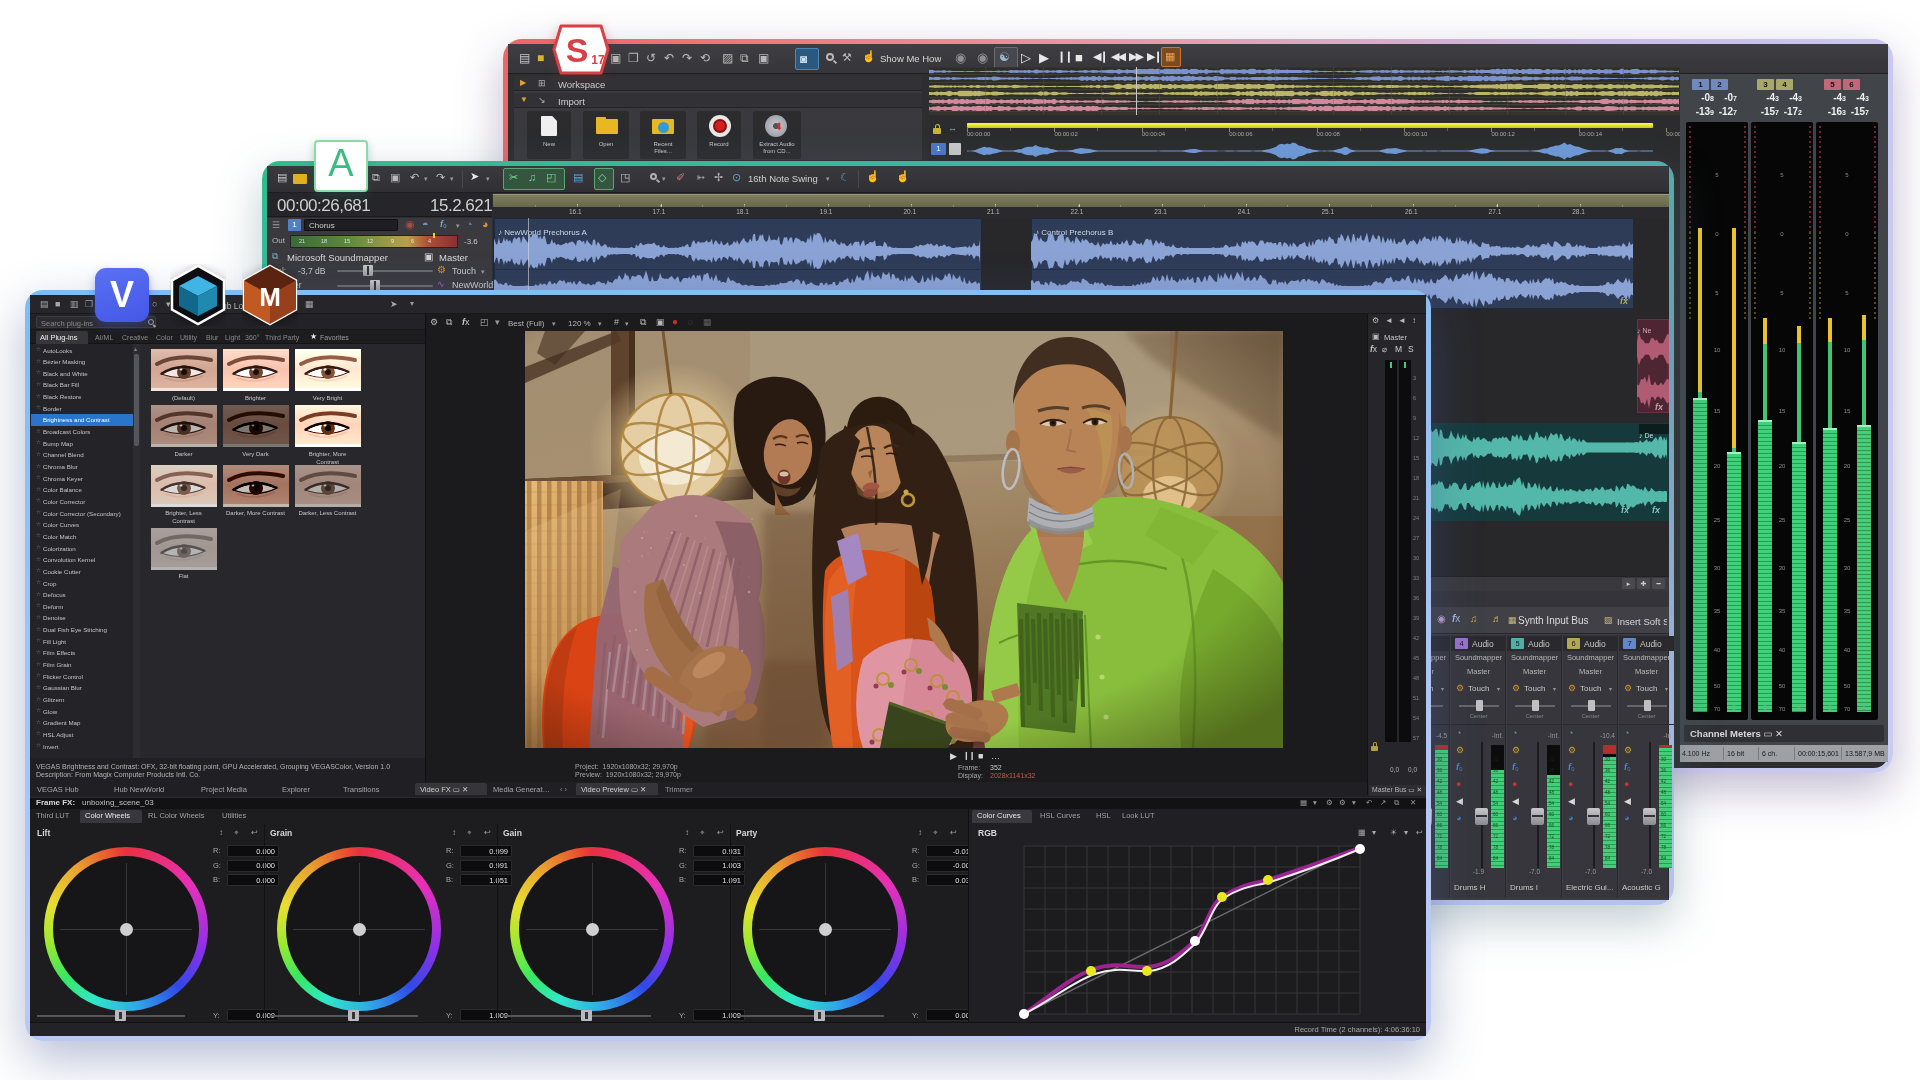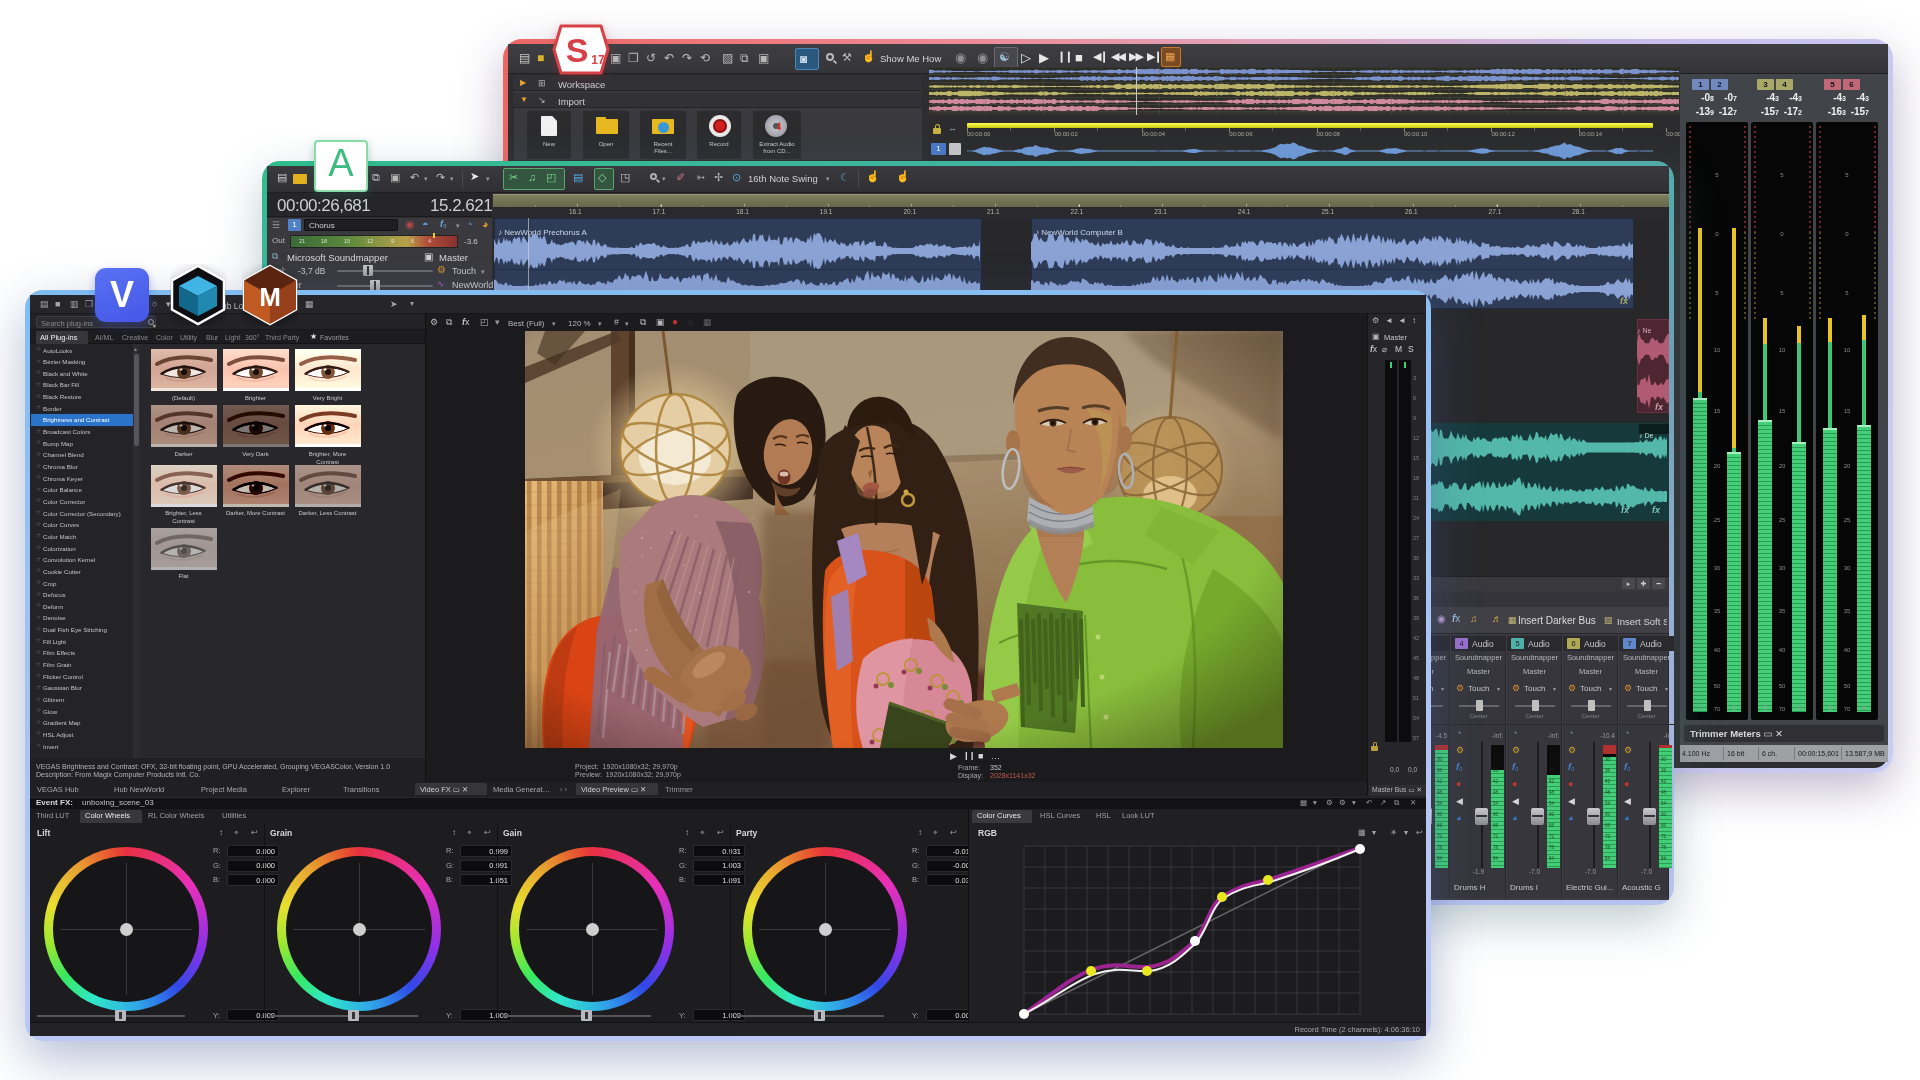--- a/index.html
+++ b/index.html
@@ -251,21 +251,21 @@
 <div style="left:1828px;top:342px;width:4px;height:86px;background:#3fc573;"></div>
 <div style="left:1823px;top:428px;width:14px;height:2px;background:#a8eec0;"></div>
 <div style="left:1823px;top:430px;width:14px;height:282px;background:repeating-linear-gradient(#42cf78 0 3px,#2a9a55 3px 4px);"></div>
 <div style="left:1862px;top:315px;width:4px;height:25px;background:#e8c428;"></div>
 <div style="left:1862px;top:340px;width:4px;height:85px;background:#3fc573;"></div>
 <div style="left:1857px;top:425px;width:14px;height:2px;background:#a8eec0;"></div>
 <div style="left:1857px;top:427px;width:14px;height:285px;background:repeating-linear-gradient(#42cf78 0 3px,#2a9a55 3px 4px);"></div>
 <div style="left:1820px;top:704px;width:20px;text-align:center;font-size:6.5px;color:#999;">5</div>
 <div style="left:1854px;top:704px;width:20px;text-align:center;font-size:6.5px;color:#999;">6</div>
 <div style="left:1684px;top:725px;width:200px;height:17px;background:#303034;border-radius:2px;"></div>
-<div style="left:1690px;top:729px;font-size:9.5px;color:#d8d8d8;white-space:nowrap;line-height:1;"><b>Trimmer Meters</b> ▭ ✕</div>
+<div style="left:1690px;top:729px;font-size:9.5px;color:#d8d8d8;white-space:nowrap;line-height:1;"><b>Channel Meters</b> ▭ ✕</div>
 <div style="left:1680px;top:745px;width:208px;height:17px;background:#9ea0a4;"></div>
 <div style="left:1682px;top:750px;font-size:7px;color:#1a1a1a;white-space:nowrap;line-height:1;">4.100 Hz</div>
 <div style="left:1727px;top:750px;font-size:7px;color:#1a1a1a;white-space:nowrap;line-height:1;">16 bit</div>
 <div style="left:1762px;top:750px;font-size:7px;color:#1a1a1a;white-space:nowrap;line-height:1;">6 ch.</div>
 <div style="left:1798px;top:750px;font-size:7px;color:#1a1a1a;white-space:nowrap;line-height:1;">00:00:15,601</div>
 <div style="left:1845px;top:750px;font-size:7px;color:#1a1a1a;white-space:nowrap;line-height:1;">13.587,9 MB</div>
 <div style="left:1723px;top:747px;width:1px;height:13px;background:#7a7c80;"></div>
 <div style="left:1758px;top:747px;width:1px;height:13px;background:#7a7c80;"></div>
 <div style="left:1794px;top:747px;width:1px;height:13px;background:#7a7c80;"></div>
 <div style="left:1841px;top:747px;width:1px;height:13px;background:#7a7c80;"></div>
@@ -410,21 +410,21 @@
         <path d="M0,19.0 L0,6.2 L2,12.0 L3,12.7 L5,5.5 L6,10.9 L8,11.3 L10,4.9 L11,9.5 L13,6.4 L14,9.4 L16,7.9 L18,11.9 L19,7.4 L21,5.0 L22,7.8 L24,5.3 L26,5.6 L27,11.4 L29,3.9 L30,5.3 L32,8.2 L34,11.1 L35,1.5 L37,6.0 L38,3.2 L40,1.4 L42,3.3 L43,1.3 L45,7.4 L46,3.4 L48,7.6 L50,3.2 L51,4.5 L53,12.2 L54,12.2 L56,11.9 L58,6.7 L59,11.2 L61,10.3 L62,12.9 L64,11.9 L66,12.9 L67,13.3 L69,12.2 L70,12.3 L72,10.6 L74,11.7 L75,10.2 L77,10.3 L78,9.2 L80,10.8 L82,13.7 L83,8.9 L85,7.9 L86,7.9 L88,10.0 L90,8.8 L91,12.4 L93,7.6 L94,9.6 L96,11.8 L98,13.6 L99,8.0 L101,7.4 L102,13.9 L104,9.6 L106,12.5 L107,14.4 L109,14.0 L110,12.2 L112,12.4 L114,16.1 L115,14.6 L117,16.1 L118,15.3 L120,16.1 L122,15.6 L123,15.6 L125,16.1 L126,15.8 L128,16.1 L130,16.1 L131,16.1 L133,16.1 L134,16.1 L136,15.7 L138,14.7 L139,15.9 L141,16.1 L142,12.2 L144,14.4 L146,10.9 L147,10.8 L149,13.3 L150,12.7 L152,12.2 L154,11.5 L155,11.8 L157,12.1 L158,11.9 L160,10.5 L162,13.0 L163,13.7 L165,12.7 L166,15.2 L168,15.2 L170,13.1 L171,15.0 L173,15.3 L174,16.1 L176,16.1 L178,15.7 L179,16.1 L181,15.7 L182,15.5 L184,16.1 L186,15.0 L187,15.2 L189,14.1 L190,14.9 L192,12.8 L194,12.1 L195,15.3 L197,14.7 L198,10.5 L200,7.9 L202,12.4 L203,10.5 L205,9.0 L206,10.9 L208,10.3 L210,10.6 L211,10.0 L213,8.0 L214,10.6 L216,10.0 L218,6.8 L219,13.2 L221,9.0 L222,8.0 L224,11.6 L226,12.4 L227,8.5 L229,12.7 L230,13.2 L232,11.7 L234,10.1 L235,14.0 L237,12.6 L238,12.4 L240,8.9 L242,11.3 L243,8.0 L245,12.7 L246,11.1 L248,8.1 L250,5.4 L251,8.7 L253,10.4 L254,11.1 L256,6.4 L258,9.7 L259,2.4 L261,1.8 L262,9.3 L264,8.2 L266,2.2 L267,4.1 L269,2.2 L270,7.5 L272,9.9 L274,8.1 L275,2.3 L277,8.5 L278,7.9 L280,7.5 L282,7.9 L283,8.4 L285,3.8 L286,11.4 L288,13.0 L290,4.9 L291,5.7 L293,5.0 L294,9.8 L296,5.4 L298,5.5 L299,11.4 L301,6.7 L302,5.5 L304,6.8 L306,7.8 L307,9.6 L309,8.8 L310,9.7 L312,11.1 L314,5.2 L315,8.3 L317,2.2 L318,10.9 L320,1.1 L322,3.5 L323,0.9 L325,1.2 L326,1.4 L328,5.4 L330,11.8 L331,4.5 L333,10.7 L334,9.9 L336,7.0 L338,8.8 L339,10.3 L341,6.8 L342,9.8 L344,12.2 L346,13.1 L347,9.7 L349,12.3 L350,10.8 L352,13.4 L354,14.3 L355,12.4 L357,10.8 L358,14.3 L360,10.6 L362,9.5 L363,9.9 L365,9.4 L366,14.5 L368,10.0 L370,8.1 L371,13.7 L373,12.0 L374,11.9 L376,9.8 L378,10.6 L379,10.3 L381,8.2 L382,14.1 L384,13.9 L386,13.6 L387,13.9 L389,14.6 L390,9.8 L392,11.1 L394,15.4 L395,14.0 L397,15.2 L398,15.6 L400,15.9 L402,15.4 L403,15.9 L405,16.1 L406,16.1 L408,16.1 L410,16.1 L411,16.1 L413,16.1 L414,16.1 L416,16.1 L418,16.1 L419,15.8 L421,14.7 L422,13.6 L424,14.7 L426,12.5 L427,12.9 L429,13.5 L430,13.5 L432,12.6 L434,11.3 L435,12.8 L437,11.2 L438,12.6 L440,13.9 L442,12.4 L443,11.8 L445,15.3 L446,13.8 L448,14.1 L450,12.6 L451,12.8 L453,15.3 L454,13.9 L456,14.6 L458,16.1 L459,16.0 L461,16.1 L462,15.3 L464,15.6 L466,14.9 L467,14.9 L469,15.0 L470,14.4 L472,14.5 L474,15.9 L475,13.4 L477,15.7 L478,14.7 L480,10.6 L482,14.5 L483,13.9 L485,13.5 L486,7.3 L486,30.7 L485,24.5 L483,24.1 L482,23.5 L480,27.4 L478,23.3 L477,22.3 L475,24.6 L474,22.1 L472,23.5 L470,23.6 L469,23.0 L467,23.1 L466,23.1 L464,22.4 L462,22.7 L461,21.9 L459,22.0 L458,21.9 L456,23.4 L454,24.1 L453,22.7 L451,25.2 L450,25.4 L448,23.9 L446,24.2 L445,22.7 L443,26.2 L442,25.6 L440,24.1 L438,25.4 L437,26.8 L435,25.2 L434,26.7 L432,25.4 L430,24.5 L429,24.5 L427,25.1 L426,25.5 L424,23.3 L422,24.4 L421,23.3 L419,22.2 L418,21.9 L416,21.9 L414,21.9 L413,21.9 L411,21.9 L410,21.9 L408,21.9 L406,21.9 L405,21.9 L403,22.1 L402,22.6 L400,22.1 L398,22.4 L397,22.8 L395,24.0 L394,22.6 L392,26.9 L390,28.2 L389,23.4 L387,24.1 L386,24.4 L384,24.1 L382,23.9 L381,29.8 L379,27.7 L378,27.4 L376,28.2 L374,26.1 L373,26.0 L371,24.3 L370,29.9 L368,28.0 L366,23.5 L365,28.6 L363,28.1 L362,28.5 L360,27.4 L358,23.7 L357,27.2 L355,25.6 L354,23.7 L352,24.6 L350,27.2 L349,25.7 L347,28.3 L346,24.9 L344,25.8 L342,28.2 L341,31.2 L339,27.7 L338,29.2 L336,31.0 L334,28.1 L333,27.3 L331,33.5 L330,26.2 L328,32.6 L326,36.6 L325,36.8 L323,37.1 L322,34.5 L320,36.9 L318,27.1 L317,35.8 L315,29.7 L314,32.8 L312,26.9 L310,28.3 L309,29.2 L307,28.4 L306,30.2 L304,31.2 L302,32.5 L301,31.3 L299,26.6 L298,32.5 L296,32.6 L294,28.2 L293,33.0 L291,32.3 L290,33.1 L288,25.0 L286,26.6 L285,34.2 L283,29.6 L282,30.1 L280,30.5 L278,30.1 L277,29.5 L275,35.7 L274,29.9 L272,28.1 L270,30.5 L269,35.8 L267,33.9 L266,35.8 L264,29.8 L262,28.7 L261,36.2 L259,35.6 L258,28.3 L256,31.6 L254,26.9 L253,27.6 L251,29.3 L250,32.6 L248,29.9 L246,26.9 L245,25.3 L243,30.0 L242,26.7 L240,29.1 L238,25.6 L237,25.4 L235,24.0 L234,27.9 L232,26.3 L230,24.8 L229,25.3 L227,29.5 L226,25.6 L224,26.4 L222,30.0 L221,29.0 L219,24.8 L218,31.2 L216,28.0 L214,27.4 L213,30.0 L211,28.0 L210,27.4 L208,27.7 L206,27.1 L205,29.0 L203,27.5 L202,25.6 L200,30.1 L198,27.5 L197,23.3 L195,22.7 L194,25.9 L192,25.2 L190,23.1 L189,23.9 L187,22.8 L186,23.0 L184,21.9 L182,22.5 L181,22.3 L179,21.9 L178,22.3 L176,21.9 L174,21.9 L173,22.7 L171,23.0 L170,24.9 L168,22.8 L166,22.8 L165,25.3 L163,24.3 L162,25.0 L160,27.5 L158,26.1 L157,25.9 L155,26.2 L154,26.5 L152,25.8 L150,25.3 L149,24.7 L147,27.2 L146,27.1 L144,23.6 L142,25.8 L141,21.9 L139,22.1 L138,23.3 L136,22.3 L134,21.9 L133,21.9 L131,21.9 L130,21.9 L128,21.9 L126,22.2 L125,21.9 L123,22.4 L122,22.4 L120,21.9 L118,22.7 L117,21.9 L115,23.4 L114,21.9 L112,25.6 L110,25.8 L109,24.0 L107,23.6 L106,25.5 L104,28.4 L102,24.1 L101,30.6 L99,30.0 L98,24.4 L96,26.2 L94,28.4 L93,30.4 L91,25.6 L90,29.2 L88,28.0 L86,30.1 L85,30.1 L83,29.1 L82,24.3 L80,27.2 L78,28.8 L77,27.7 L75,27.8 L74,26.3 L72,27.4 L70,25.7 L69,25.8 L67,24.7 L66,25.1 L64,26.1 L62,25.1 L61,27.7 L59,26.8 L58,31.3 L56,26.1 L54,25.8 L53,25.8 L51,33.5 L50,34.8 L48,30.4 L46,34.6 L45,30.6 L43,36.7 L42,34.7 L40,36.6 L38,34.8 L37,32.0 L35,36.5 L34,26.9 L32,29.8 L30,32.7 L29,34.1 L27,26.6 L26,32.4 L24,32.7 L22,30.2 L21,33.0 L19,30.6 L18,26.1 L16,30.1 L14,28.6 L13,31.6 L11,28.5 L10,33.1 L8,26.7 L6,27.1 L5,32.5 L3,25.3 L2,26.0 L0,31.8 Z" fill="#8aa2d4" fill-opacity="1.0"></path>
       </svg>
     </div>
 <div style="left:494px;top:270px;width:488px;height:38px;overflow:hidden;">
       <svg width="488" height="38" viewBox="0 0 488 38" style="position:absolute;left:0;top:0;display:block">
         <path d="M0,19.0 L0,9.4 L2,9.9 L3,11.4 L5,14.6 L6,13.1 L8,14.4 L10,15.1 L11,12.7 L13,13.1 L14,16.1 L16,14.5 L18,15.6 L19,16.1 L21,16.1 L22,16.1 L24,16.1 L26,16.1 L27,16.1 L29,16.1 L30,16.1 L32,15.6 L34,15.5 L35,16.0 L37,16.1 L38,16.1 L40,16.1 L42,13.9 L43,15.7 L45,15.2 L46,12.8 L48,14.9 L50,13.6 L51,13.8 L53,15.4 L54,12.5 L56,10.8 L58,14.4 L59,13.8 L61,12.6 L62,14.7 L64,11.8 L66,9.7 L67,10.7 L69,11.5 L70,9.5 L72,13.9 L74,11.4 L75,12.7 L77,11.5 L78,14.5 L80,10.8 L82,14.8 L83,14.5 L85,11.2 L86,10.7 L88,13.5 L90,13.7 L91,14.6 L93,14.6 L94,13.0 L96,15.1 L98,15.3 L99,13.7 L101,15.0 L102,12.6 L104,11.6 L106,11.5 L107,12.8 L109,13.3 L110,12.5 L112,14.9 L114,10.1 L115,12.2 L117,11.9 L118,13.4 L120,10.2 L122,8.6 L123,9.8 L125,5.0 L126,6.3 L128,10.1 L130,6.9 L131,2.4 L133,6.2 L134,4.9 L136,10.7 L138,5.8 L139,6.1 L141,6.8 L142,6.6 L144,4.7 L146,5.3 L147,5.8 L149,9.5 L150,6.4 L152,0.6 L154,6.7 L155,11.0 L157,11.5 L158,5.7 L160,11.2 L162,11.0 L163,11.0 L165,7.7 L166,2.7 L168,8.0 L170,8.5 L171,9.0 L173,8.6 L174,9.3 L176,7.1 L178,5.9 L179,7.7 L181,10.1 L182,8.3 L184,6.3 L186,12.4 L187,11.7 L189,8.5 L190,7.9 L192,8.1 L194,8.5 L195,6.2 L197,9.1 L198,6.0 L200,4.4 L202,9.0 L203,4.9 L205,6.0 L206,4.2 L208,12.1 L210,3.6 L211,5.0 L213,3.0 L214,2.8 L216,9.7 L218,6.0 L219,11.2 L221,6.9 L222,4.1 L224,11.1 L226,9.9 L227,12.5 L229,11.7 L230,11.9 L232,13.1 L234,6.6 L235,8.0 L237,11.4 L238,10.1 L240,11.0 L242,12.4 L243,13.4 L245,12.7 L246,13.6 L248,15.2 L250,15.2 L251,14.6 L253,14.9 L254,16.1 L256,15.5 L258,15.1 L259,15.3 L261,15.9 L262,16.1 L264,16.1 L266,16.1 L267,16.1 L269,16.1 L270,16.1 L272,15.1 L274,15.3 L275,16.1 L277,14.5 L278,14.9 L280,14.6 L282,15.3 L283,14.3 L285,14.5 L286,12.4 L288,13.3 L290,13.3 L291,12.9 L293,12.7 L294,11.4 L296,11.0 L298,10.5 L299,12.7 L301,10.4 L302,9.3 L304,9.2 L306,10.9 L307,14.8 L309,10.4 L310,10.6 L312,15.3 L314,13.8 L315,13.9 L317,12.0 L318,12.9 L320,14.6 L322,15.2 L323,15.4 L325,15.8 L326,13.0 L328,12.5 L330,15.5 L331,13.4 L333,12.6 L334,15.6 L336,14.0 L338,14.4 L339,11.9 L341,12.1 L342,15.8 L344,14.7 L346,11.1 L347,12.2 L349,12.1 L350,9.9 L352,9.6 L354,7.7 L355,11.7 L357,13.5 L358,8.0 L360,12.9 L362,8.0 L363,4.8 L365,8.7 L366,6.3 L368,10.4 L370,10.3 L371,5.2 L373,2.0 L374,0.6 L376,11.0 L378,0.9 L379,5.6 L381,7.4 L382,6.9 L384,4.8 L386,7.4 L387,9.7 L389,1.6 L390,3.6 L392,5.0 L394,4.0 L395,1.5 L397,10.3 L398,3.9 L400,4.2 L402,9.2 L403,7.4 L405,8.6 L406,11.2 L408,9.2 L410,11.8 L411,5.2 L413,11.7 L414,8.0 L416,8.7 L418,5.3 L419,6.8 L421,10.4 L422,10.2 L424,12.9 L426,12.8 L427,10.5 L429,4.7 L430,12.5 L432,11.3 L434,6.8 L435,9.2 L437,10.7 L438,3.1 L440,11.9 L442,6.2 L443,7.8 L445,8.5 L446,10.0 L448,10.3 L450,7.7 L451,4.1 L453,7.2 L454,4.1 L456,3.2 L458,10.5 L459,3.7 L461,7.0 L462,8.8 L464,8.3 L466,5.3 L467,10.1 L469,12.8 L470,6.5 L472,13.3 L474,13.7 L475,10.0 L477,13.0 L478,13.5 L480,12.0 L482,11.3 L483,14.3 L485,12.3 L486,13.9 L486,24.1 L485,25.7 L483,23.7 L482,26.7 L480,26.0 L478,24.5 L477,25.0 L475,28.0 L474,24.3 L472,24.7 L470,31.5 L469,25.2 L467,27.9 L466,32.7 L464,29.7 L462,29.2 L461,31.0 L459,34.3 L458,27.5 L456,34.8 L454,33.9 L453,30.8 L451,33.9 L450,30.3 L448,27.7 L446,28.0 L445,29.5 L443,30.2 L442,31.8 L440,26.1 L438,34.9 L437,27.3 L435,28.8 L434,31.2 L432,26.7 L430,25.5 L429,33.3 L427,27.5 L426,25.2 L424,25.1 L422,27.8 L421,27.6 L419,31.2 L418,32.7 L416,29.3 L414,30.0 L413,26.3 L411,32.8 L410,26.2 L408,28.8 L406,26.8 L405,29.4 L403,30.6 L402,28.8 L400,33.8 L398,34.1 L397,27.7 L395,36.5 L394,34.0 L392,33.0 L390,34.4 L389,36.4 L387,28.3 L386,30.6 L384,33.2 L382,31.1 L381,30.6 L379,32.4 L378,37.1 L376,27.0 L374,37.4 L373,36.0 L371,32.8 L370,27.7 L368,27.6 L366,31.7 L365,29.3 L363,33.2 L362,30.0 L360,25.1 L358,30.0 L357,24.5 L355,26.3 L354,30.3 L352,28.4 L350,28.1 L349,25.9 L347,25.8 L346,26.9 L344,23.3 L342,22.2 L341,25.9 L339,26.1 L338,23.6 L336,24.0 L334,22.4 L333,25.4 L331,24.6 L330,22.5 L328,25.5 L326,25.0 L325,22.2 L323,22.6 L322,22.8 L320,23.4 L318,25.1 L317,26.0 L315,24.1 L314,24.2 L312,22.7 L310,27.4 L309,27.6 L307,23.2 L306,27.1 L304,28.8 L302,28.7 L301,27.6 L299,25.3 L298,27.5 L296,27.0 L294,26.6 L293,25.3 L291,25.1 L290,24.7 L288,24.7 L286,25.6 L285,23.5 L283,23.7 L282,22.7 L280,23.4 L278,23.1 L277,23.5 L275,21.9 L274,22.7 L272,22.9 L270,21.9 L269,21.9 L267,21.9 L266,21.9 L264,21.9 L262,21.9 L261,22.1 L259,22.7 L258,22.9 L256,22.5 L254,21.9 L253,23.1 L251,23.4 L250,22.8 L248,22.8 L246,24.4 L245,25.3 L243,24.6 L242,25.6 L240,27.0 L238,27.9 L237,26.6 L235,30.0 L234,31.4 L232,24.9 L230,26.1 L229,26.3 L227,25.5 L226,28.1 L224,26.9 L222,33.9 L221,31.1 L219,26.8 L218,32.0 L216,28.3 L214,35.2 L213,35.0 L211,33.0 L210,34.4 L208,25.9 L206,33.8 L205,32.0 L203,33.1 L202,29.0 L200,33.6 L198,32.0 L197,28.9 L195,31.8 L194,29.5 L192,29.9 L190,30.1 L189,29.5 L187,26.3 L186,25.6 L184,31.7 L182,29.7 L181,27.9 L179,30.3 L178,32.1 L176,30.9 L174,28.7 L173,29.4 L171,29.0 L170,29.5 L168,30.0 L166,35.3 L165,30.3 L163,27.0 L162,27.0 L160,26.8 L158,32.3 L157,26.5 L155,27.0 L154,31.3 L152,37.4 L150,31.6 L149,28.5 L147,32.2 L146,32.7 L144,33.3 L142,31.4 L141,31.2 L139,31.9 L138,32.2 L136,27.3 L134,33.1 L133,31.8 L131,35.6 L130,31.1 L128,27.9 L126,31.7 L125,33.0 L123,28.2 L122,29.4 L120,27.8 L118,24.6 L117,26.1 L115,25.8 L114,27.9 L112,23.1 L110,25.5 L109,24.7 L107,25.2 L106,26.5 L104,26.4 L102,25.4 L101,23.0 L99,24.3 L98,22.7 L96,22.9 L94,25.0 L93,23.4 L91,23.4 L90,24.3 L88,24.5 L86,27.3 L85,26.8 L83,23.5 L82,23.2 L80,27.2 L78,23.5 L77,26.5 L75,25.3 L74,26.6 L72,24.1 L70,28.5 L69,26.5 L67,27.3 L66,28.3 L64,26.2 L62,23.3 L61,25.4 L59,24.2 L58,23.6 L56,27.2 L54,25.5 L53,22.6 L51,24.2 L50,24.4 L48,23.1 L46,25.2 L45,22.8 L43,22.3 L42,24.1 L40,21.9 L38,21.9 L37,21.9 L35,22.0 L34,22.5 L32,22.4 L30,21.9 L29,21.9 L27,21.9 L26,21.9 L24,21.9 L22,21.9 L21,21.9 L19,21.9 L18,22.4 L16,23.5 L14,21.9 L13,24.9 L11,25.3 L10,22.9 L8,23.6 L6,24.9 L5,23.4 L3,26.6 L2,28.1 L0,28.6 Z" fill="#8aa2d4" fill-opacity="1.0"></path>
       </svg>
     </div>
 <div style="left:494px;top:269px;width:488px;height:1px;background:#22304a;"></div>
 <div style="left:1031px;top:218px;width:603px;height:91px;background:#2e3c58;border:1px solid #1e2a42;overflow:hidden;"></div>
-<div style="left:1035px;top:221px;width:130px;height:10px;"><span style="position:static;font-size:8px;color:#cfd8ea;white-space:nowrap">♪ NewWorld Computer B</span></div>
+<div style="left:1035px;top:221px;width:130px;height:10px;"><span style="position:static;font-size:8px;color:#cfd8ea;white-space:nowrap">♪ Control Prechorus B</span></div>
 <div style="left:1031px;top:232px;width:603px;height:38px;overflow:hidden;">
       <svg width="603" height="38" viewBox="0 0 603 38" style="position:absolute;left:0;top:0;display:block">
         <path d="M0,19.0 L0,10.6 L2,6.8 L3,0.9 L5,2.3 L6,2.7 L8,8.9 L10,5.3 L11,8.2 L13,9.4 L14,10.2 L16,9.0 L18,0.8 L19,2.0 L21,2.2 L22,2.3 L24,9.2 L26,7.9 L27,4.3 L29,3.1 L30,1.8 L32,1.8 L34,10.8 L35,5.5 L37,5.1 L38,7.1 L40,10.7 L42,8.1 L43,11.9 L45,4.5 L46,5.5 L48,8.6 L50,11.0 L51,6.3 L53,9.3 L54,7.2 L56,7.8 L58,10.5 L59,11.4 L61,10.3 L62,11.6 L64,13.5 L66,12.6 L67,9.5 L69,14.5 L70,14.5 L72,10.8 L74,13.0 L75,11.4 L77,11.8 L78,12.6 L80,8.3 L82,13.4 L83,11.9 L85,13.2 L86,10.2 L88,12.6 L90,11.9 L91,9.1 L93,12.0 L94,10.1 L96,7.5 L98,13.3 L99,13.5 L101,12.2 L102,8.0 L104,9.1 L106,12.0 L107,11.2 L109,12.4 L110,10.3 L112,13.5 L114,8.5 L115,7.1 L117,6.7 L118,8.5 L120,7.1 L122,14.1 L123,12.3 L125,7.8 L126,9.4 L128,12.0 L130,8.9 L131,11.2 L133,10.4 L134,13.7 L136,14.4 L138,13.4 L139,15.2 L141,14.3 L142,12.1 L144,15.0 L146,16.1 L147,16.1 L149,16.1 L150,14.6 L152,16.1 L154,16.1 L155,16.1 L157,15.3 L158,16.1 L160,16.1 L162,16.1 L163,16.1 L165,16.1 L166,16.1 L168,16.1 L170,16.1 L171,16.1 L173,16.1 L174,16.0 L176,16.1 L178,16.1 L179,16.0 L181,16.1 L182,15.0 L184,16.0 L186,16.1 L187,15.8 L189,16.1 L190,15.3 L192,15.7 L194,13.0 L195,12.8 L197,13.9 L198,15.8 L200,14.6 L202,14.4 L203,14.4 L205,14.1 L206,10.3 L208,14.3 L210,14.7 L211,9.2 L213,11.2 L214,8.4 L216,12.0 L218,8.6 L219,10.2 L221,9.2 L222,9.5 L224,11.1 L226,13.9 L227,13.1 L229,8.6 L230,8.5 L232,8.5 L234,12.4 L235,10.4 L237,9.7 L238,10.8 L240,9.9 L242,11.8 L243,11.1 L245,11.1 L246,13.6 L248,10.0 L250,10.0 L251,15.0 L253,10.2 L254,10.4 L256,12.0 L258,15.3 L259,10.9 L261,14.9 L262,10.5 L264,12.1 L266,15.2 L267,14.6 L269,12.0 L270,12.2 L272,11.1 L274,9.8 L275,13.8 L277,14.9 L278,9.0 L280,14.6 L282,8.6 L283,13.5 L285,8.3 L286,8.1 L288,7.0 L290,9.2 L291,6.1 L293,11.5 L294,7.1 L296,9.8 L298,4.3 L299,5.0 L301,7.6 L302,6.7 L304,11.7 L306,11.5 L307,5.2 L309,6.1 L310,1.6 L312,4.5 L314,9.8 L315,7.3 L317,2.6 L318,5.4 L320,11.3 L322,1.9 L323,2.0 L325,10.4 L326,5.2 L328,7.1 L330,2.4 L331,7.9 L333,8.7 L334,5.9 L336,0.6 L338,10.3 L339,10.2 L341,4.8 L342,2.1 L344,6.4 L346,7.5 L347,3.3 L349,4.4 L350,11.7 L352,4.0 L354,10.8 L355,10.0 L357,5.3 L358,9.2 L360,6.1 L362,11.8 L363,5.8 L365,11.9 L366,12.2 L368,9.4 L370,10.8 L371,9.1 L373,6.2 L374,7.8 L376,13.5 L378,11.0 L379,9.1 L381,9.5 L382,7.5 L384,9.4 L386,12.7 L387,11.2 L389,5.9 L390,10.0 L392,6.2 L394,4.1 L395,7.1 L397,6.5 L398,7.0 L400,9.7 L402,3.8 L403,7.9 L405,3.5 L406,9.3 L408,3.6 L410,4.4 L411,6.1 L413,7.8 L414,10.8 L416,4.4 L418,8.6 L419,5.7 L421,11.0 L422,11.6 L424,11.1 L426,4.8 L427,11.0 L429,4.4 L430,9.5 L432,7.9 L434,10.2 L435,8.1 L437,12.8 L438,10.5 L440,6.8 L442,12.8 L443,9.7 L445,12.3 L446,12.8 L448,14.8 L450,15.0 L451,10.0 L453,11.1 L454,11.7 L456,12.0 L458,11.8 L459,15.5 L461,14.0 L462,14.6 L464,14.6 L466,13.6 L467,14.4 L469,14.0 L470,16.1 L472,15.2 L474,15.3 L475,15.1 L477,15.5 L478,15.0 L480,16.1 L482,14.7 L483,16.0 L485,15.4 L486,14.4 L488,14.9 L490,15.9 L491,16.1 L493,15.6 L494,14.4 L496,12.8 L498,12.9 L499,14.7 L501,14.5 L502,12.5 L504,14.7 L506,14.0 L507,15.7 L509,14.8 L510,12.8 L512,11.9 L514,12.1 L515,13.4 L517,10.1 L518,11.8 L520,14.4 L522,14.8 L523,9.6 L525,9.6 L526,10.0 L528,11.8 L530,13.5 L531,14.8 L533,13.9 L534,14.2 L536,10.6 L538,11.0 L539,11.7 L541,15.0 L542,14.7 L544,14.6 L546,11.8 L547,15.4 L549,13.0 L550,13.6 L552,14.4 L554,13.0 L555,15.7 L557,14.9 L558,16.1 L560,16.1 L562,16.1 L563,16.0 L565,16.1 L566,16.1 L568,14.1 L570,16.1 L571,14.3 L573,14.8 L574,14.6 L576,14.8 L578,13.6 L579,13.7 L581,14.0 L582,14.4 L584,13.6 L586,13.2 L587,13.6 L589,13.5 L590,15.0 L592,11.1 L594,12.7 L595,14.8 L597,13.9 L598,9.2 L600,12.9 L602,11.6 L602,26.4 L600,25.1 L598,28.8 L597,24.1 L595,23.2 L594,25.3 L592,26.9 L590,23.0 L589,24.5 L587,24.4 L586,24.8 L584,24.4 L582,23.6 L581,24.0 L579,24.3 L578,24.4 L576,23.2 L574,23.4 L573,23.2 L571,23.7 L570,21.9 L568,23.9 L566,21.9 L565,21.9 L563,22.0 L562,21.9 L560,21.9 L558,21.9 L557,23.1 L555,22.3 L554,25.0 L552,23.6 L550,24.4 L549,25.0 L547,22.6 L546,26.2 L544,23.4 L542,23.3 L541,23.0 L539,26.3 L538,27.0 L536,27.4 L534,23.8 L533,24.1 L531,23.2 L530,24.5 L528,26.2 L526,28.0 L525,28.4 L523,28.4 L522,23.2 L520,23.6 L518,26.2 L517,27.9 L515,24.6 L514,25.9 L512,26.1 L510,25.2 L509,23.2 L507,22.3 L506,24.0 L504,23.3 L502,25.5 L501,23.5 L499,23.3 L498,25.1 L496,25.2 L494,23.6 L493,22.4 L491,21.9 L490,22.1 L488,23.1 L486,23.6 L485,22.6 L483,22.0 L482,23.3 L480,21.9 L478,23.0 L477,22.5 L475,22.9 L474,22.7 L472,22.8 L470,21.9 L469,24.0 L467,23.6 L466,24.4 L464,23.4 L462,23.4 L461,24.0 L459,22.5 L458,26.2 L456,26.0 L454,26.3 L453,26.9 L451,28.0 L450,23.0 L448,23.2 L446,25.2 L445,25.7 L443,28.3 L442,25.2 L440,31.2 L438,27.5 L437,25.2 L435,29.9 L434,27.8 L432,30.1 L430,28.5 L429,33.6 L427,27.0 L426,33.2 L424,26.9 L422,26.4 L421,27.0 L419,32.3 L418,29.4 L416,33.6 L414,27.2 L413,30.2 L411,31.9 L410,33.6 L408,34.4 L406,28.7 L405,34.5 L403,30.1 L402,34.2 L400,28.3 L398,31.0 L397,31.5 L395,30.9 L394,33.9 L392,31.8 L390,28.0 L389,32.1 L387,26.8 L386,25.3 L384,28.6 L382,30.5 L381,28.5 L379,28.9 L378,27.0 L376,24.5 L374,30.2 L373,31.8 L371,28.9 L370,27.2 L368,28.6 L366,25.8 L365,26.1 L363,32.2 L362,26.2 L360,31.9 L358,28.8 L357,32.7 L355,28.0 L354,27.2 L352,34.0 L350,26.3 L349,33.6 L347,34.7 L346,30.5 L344,31.6 L342,35.9 L341,33.2 L339,27.8 L338,27.7 L336,37.4 L334,32.1 L333,29.3 L331,30.1 L330,35.6 L328,30.9 L326,32.8 L325,27.6 L323,36.0 L322,36.1 L320,26.7 L318,32.6 L317,35.4 L315,30.7 L314,28.2 L312,33.5 L310,36.4 L309,31.9 L307,32.8 L306,26.5 L304,26.3 L302,31.3 L301,30.4 L299,33.0 L298,33.7 L296,28.2 L294,30.9 L293,26.5 L291,31.9 L290,28.8 L288,31.0 L286,29.9 L285,29.7 L283,24.5 L282,29.4 L280,23.4 L278,29.0 L277,23.1 L275,24.2 L274,28.2 L272,26.9 L270,25.8 L269,26.0 L267,23.4 L266,22.8 L264,25.9 L262,27.5 L261,23.1 L259,27.1 L258,22.7 L256,26.0 L254,27.6 L253,27.8 L251,23.0 L250,28.0 L248,28.0 L246,24.4 L245,26.9 L243,26.9 L242,26.2 L240,28.1 L238,27.2 L237,28.3 L235,27.6 L234,25.6 L232,29.5 L230,29.5 L229,29.4 L227,24.9 L226,24.1 L224,26.9 L222,28.5 L221,28.8 L219,27.8 L218,29.4 L216,26.0 L214,29.6 L213,26.8 L211,28.8 L210,23.3 L208,23.7 L206,27.7 L205,23.9 L203,23.6 L202,23.6 L200,23.4 L198,22.2 L197,24.1 L195,25.2 L194,25.0 L192,22.3 L190,22.7 L189,21.9 L187,22.2 L186,21.9 L184,22.0 L182,23.0 L181,21.9 L179,22.0 L178,21.9 L176,21.9 L174,22.0 L173,21.9 L171,21.9 L170,21.9 L168,21.9 L166,21.9 L165,21.9 L163,21.9 L162,21.9 L160,21.9 L158,21.9 L157,22.7 L155,21.9 L154,21.9 L152,21.9 L150,23.4 L149,21.9 L147,21.9 L146,21.9 L144,23.0 L142,25.9 L141,23.7 L139,22.8 L138,24.6 L136,23.6 L134,24.3 L133,27.6 L131,26.8 L130,29.1 L128,26.0 L126,28.6 L125,30.2 L123,25.7 L122,23.9 L120,30.9 L118,29.5 L117,31.3 L115,30.9 L114,29.5 L112,24.5 L110,27.7 L109,25.6 L107,26.8 L106,26.0 L104,28.9 L102,30.0 L101,25.8 L99,24.5 L98,24.7 L96,30.5 L94,27.9 L93,26.0 L91,28.9 L90,26.1 L88,25.4 L86,27.8 L85,24.8 L83,26.1 L82,24.6 L80,29.7 L78,25.4 L77,26.2 L75,26.6 L74,25.0 L72,27.2 L70,23.5 L69,23.5 L67,28.5 L66,25.4 L64,24.5 L62,26.4 L61,27.7 L59,26.6 L58,27.5 L56,30.2 L54,30.8 L53,28.7 L51,31.7 L50,27.0 L48,29.4 L46,32.5 L45,33.5 L43,26.1 L42,29.9 L40,27.3 L38,30.9 L37,32.9 L35,32.5 L34,27.2 L32,36.2 L30,36.2 L29,34.9 L27,33.7 L26,30.1 L24,28.8 L22,35.7 L21,35.8 L19,36.0 L18,37.2 L16,29.0 L14,27.8 L13,28.6 L11,29.8 L10,32.7 L8,29.1 L6,35.3 L5,35.7 L3,37.1 L2,31.2 L0,27.4 Z" fill="#8aa2d4" fill-opacity="1.0"></path>
       </svg>
     </div>
 <div style="left:1031px;top:270px;width:603px;height:38px;overflow:hidden;">
       <svg width="603" height="38" viewBox="0 0 603 38" style="position:absolute;left:0;top:0;display:block">
         <path d="M0,19.0 L0,10.4 L2,10.3 L3,13.4 L5,11.6 L6,11.3 L8,10.8 L10,14.9 L11,14.0 L13,15.3 L14,12.0 L16,12.7 L18,15.8 L19,11.6 L21,11.7 L22,13.1 L24,13.3 L26,15.3 L27,15.8 L29,13.3 L30,15.5 L32,14.7 L34,14.3 L35,15.3 L37,12.9 L38,12.8 L40,10.4 L42,12.1 L43,11.2 L45,12.0 L46,10.9 L48,12.1 L50,13.2 L51,8.8 L53,8.8 L54,9.9 L56,10.8 L58,13.3 L59,13.9 L61,13.8 L62,15.1 L64,11.7 L66,13.8 L67,12.1 L69,14.5 L70,12.4 L72,13.3 L74,16.1 L75,16.1 L77,14.2 L78,15.8 L80,14.7 L82,16.1 L83,16.1 L85,16.1 L86,16.0 L88,16.1 L90,16.1 L91,16.1 L93,15.6 L94,15.9 L96,16.1 L98,16.1 L99,16.1 L101,16.1 L102,14.2 L104,16.0 L106,14.2 L107,14.2 L109,15.0 L110,12.0 L112,14.7 L114,11.4 L115,14.2 L117,11.9 L118,12.9 L120,12.2 L122,6.5 L123,7.4 L125,11.0 L126,5.9 L128,11.4 L130,9.6 L131,5.3 L133,7.1 L134,11.9 L136,3.7 L138,10.8 L139,10.4 L141,5.7 L142,9.9 L144,10.3 L146,12.4 L147,12.3 L149,8.1 L150,11.2 L152,8.3 L154,10.4 L155,9.9 L157,5.9 L158,9.9 L160,9.3 L162,7.1 L163,12.4 L165,12.7 L166,6.8 L168,7.5 L170,11.8 L171,12.2 L173,7.7 L174,5.8 L176,11.8 L178,5.1 L179,5.3 L181,7.5 L182,8.9 L184,11.6 L186,12.0 L187,2.4 L189,9.5 L190,4.3 L192,8.8 L194,2.2 L195,4.6 L197,8.1 L198,9.4 L200,3.2 L202,10.6 L203,8.8 L205,5.0 L206,1.7 L208,4.4 L210,8.2 L211,0.9 L213,9.1 L214,11.2 L216,8.3 L218,6.4 L219,11.0 L221,10.0 L222,8.2 L224,6.6 L226,11.3 L227,9.4 L229,5.1 L230,4.9 L232,8.2 L234,8.4 L235,9.7 L237,13.3 L238,14.2 L240,14.5 L242,9.1 L243,10.8 L245,9.5 L246,15.1 L248,11.8 L250,12.8 L251,11.5 L253,13.8 L254,10.2 L256,15.1 L258,12.5 L259,11.4 L261,10.3 L262,11.1 L264,11.1 L266,10.4 L267,9.5 L269,12.7 L270,10.5 L272,9.0 L274,9.0 L275,11.9 L277,9.3 L278,8.7 L280,10.7 L282,10.3 L283,12.0 L285,10.7 L286,10.7 L288,14.2 L290,10.8 L291,8.9 L293,9.9 L294,11.1 L296,13.3 L298,11.8 L299,13.0 L301,14.0 L302,12.6 L304,16.0 L306,13.9 L307,16.1 L309,15.1 L310,15.8 L312,16.1 L314,15.8 L315,16.1 L317,16.1 L318,16.1 L320,16.1 L322,16.1 L323,16.1 L325,16.1 L326,16.1 L328,16.1 L330,15.8 L331,16.0 L333,16.1 L334,14.8 L336,16.0 L338,14.6 L339,15.9 L341,14.7 L342,12.6 L344,11.6 L346,11.2 L347,13.3 L349,11.8 L350,13.0 L352,13.8 L354,11.1 L355,8.4 L357,7.9 L358,8.5 L360,6.4 L362,11.5 L363,12.2 L365,9.8 L366,11.1 L368,11.6 L370,9.9 L371,8.1 L373,9.3 L374,10.8 L376,6.6 L378,5.6 L379,10.0 L381,13.1 L382,13.6 L384,7.2 L386,13.7 L387,8.8 L389,10.0 L390,12.0 L392,8.6 L394,14.1 L395,13.3 L397,11.1 L398,14.1 L400,8.3 L402,12.5 L403,13.1 L405,13.6 L406,9.0 L408,10.2 L410,8.5 L411,7.9 L413,6.2 L414,4.5 L416,6.5 L418,10.7 L419,7.7 L421,10.4 L422,11.9 L424,6.7 L426,3.7 L427,9.4 L429,8.3 L430,7.5 L432,3.5 L434,5.5 L435,4.4 L437,2.8 L438,6.9 L440,2.4 L442,1.1 L443,10.4 L445,0.8 L446,3.2 L448,9.9 L450,6.2 L451,4.3 L453,1.3 L454,7.6 L456,5.9 L458,3.1 L459,4.5 L461,3.6 L462,8.6 L464,7.3 L466,11.6 L467,7.6 L469,7.3 L470,9.1 L472,8.9 L474,12.8 L475,8.3 L477,8.1 L478,8.3 L480,11.4 L482,9.9 L483,12.9 L485,9.3 L486,9.6 L488,12.7 L490,14.3 L491,12.0 L493,11.2 L494,9.7 L496,11.4 L498,14.3 L499,8.9 L501,13.9 L502,8.6 L504,13.0 L506,11.7 L507,8.3 L509,13.0 L510,12.9 L512,10.2 L514,8.7 L515,7.9 L517,9.1 L518,7.4 L520,10.8 L522,7.9 L523,14.0 L525,13.3 L526,11.6 L528,13.3 L530,11.2 L531,12.1 L533,13.1 L534,12.0 L536,13.7 L538,15.1 L539,15.2 L541,14.0 L542,14.3 L544,16.1 L546,15.2 L547,15.3 L549,16.1 L550,16.1 L552,16.1 L554,16.1 L555,16.1 L557,16.1 L558,16.1 L560,16.1 L562,16.1 L563,16.1 L565,15.9 L566,16.1 L568,16.0 L570,15.1 L571,16.1 L573,14.8 L574,14.9 L576,12.3 L578,11.9 L579,14.5 L581,13.2 L582,14.7 L584,12.7 L586,10.0 L587,9.1 L589,11.5 L590,12.3 L592,13.0 L594,9.8 L595,7.3 L597,13.1 L598,8.1 L600,13.8 L602,12.5 L602,25.5 L600,24.2 L598,29.9 L597,24.9 L595,30.7 L594,28.2 L592,25.0 L590,25.7 L589,26.5 L587,28.9 L586,28.0 L584,25.3 L582,23.3 L581,24.8 L579,23.5 L578,26.1 L576,25.7 L574,23.1 L573,23.2 L571,21.9 L570,22.9 L568,22.0 L566,21.9 L565,22.1 L563,21.9 L562,21.9 L560,21.9 L558,21.9 L557,21.9 L555,21.9 L554,21.9 L552,21.9 L550,21.9 L549,21.9 L547,22.7 L546,22.8 L544,21.9 L542,23.7 L541,24.0 L539,22.8 L538,22.9 L536,24.3 L534,26.0 L533,24.9 L531,25.9 L530,26.8 L528,24.7 L526,26.4 L525,24.7 L523,24.0 L522,30.1 L520,27.2 L518,30.6 L517,28.9 L515,30.1 L514,29.3 L512,27.8 L510,25.1 L509,25.0 L507,29.7 L506,26.3 L504,25.0 L502,29.4 L501,24.1 L499,29.1 L498,23.7 L496,26.6 L494,28.3 L493,26.8 L491,26.0 L490,23.7 L488,25.3 L486,28.4 L485,28.7 L483,25.1 L482,28.1 L480,26.6 L478,29.7 L477,29.9 L475,29.7 L474,25.2 L472,29.1 L470,28.9 L469,30.7 L467,30.4 L466,26.4 L464,30.7 L462,29.4 L461,34.4 L459,33.5 L458,34.9 L456,32.1 L454,30.4 L453,36.7 L451,33.7 L450,31.8 L448,28.1 L446,34.8 L445,37.2 L443,27.6 L442,36.9 L440,35.6 L438,31.1 L437,35.2 L435,33.6 L434,32.5 L432,34.5 L430,30.5 L429,29.7 L427,28.6 L426,34.3 L424,31.3 L422,26.1 L421,27.6 L419,30.3 L418,27.3 L416,31.5 L414,33.5 L413,31.8 L411,30.1 L410,29.5 L408,27.8 L406,29.0 L405,24.4 L403,24.9 L402,25.5 L400,29.7 L398,23.9 L397,26.9 L395,24.7 L394,23.9 L392,29.4 L390,26.0 L389,28.0 L387,29.2 L386,24.3 L384,30.8 L382,24.4 L381,24.9 L379,28.0 L378,32.4 L376,31.4 L374,27.2 L373,28.7 L371,29.9 L370,28.1 L368,26.4 L366,26.9 L365,28.2 L363,25.8 L362,26.5 L360,31.6 L358,29.5 L357,30.1 L355,29.6 L354,26.9 L352,24.2 L350,25.0 L349,26.2 L347,24.7 L346,26.8 L344,26.4 L342,25.4 L341,23.3 L339,22.1 L338,23.4 L336,22.0 L334,23.2 L333,21.9 L331,22.0 L330,22.2 L328,21.9 L326,21.9 L325,21.9 L323,21.9 L322,21.9 L320,21.9 L318,21.9 L317,21.9 L315,21.9 L314,22.2 L312,21.9 L310,22.2 L309,22.9 L307,21.9 L306,24.1 L304,22.0 L302,25.4 L301,24.0 L299,25.0 L298,26.2 L296,24.7 L294,26.9 L293,28.1 L291,29.1 L290,27.2 L288,23.8 L286,27.3 L285,27.3 L283,26.0 L282,27.7 L280,27.3 L278,29.3 L277,28.7 L275,26.1 L274,29.0 L272,29.0 L270,27.5 L269,25.3 L267,28.5 L266,27.6 L264,26.9 L262,26.9 L261,27.7 L259,26.6 L258,25.5 L256,22.9 L254,27.8 L253,24.2 L251,26.5 L250,25.2 L248,26.2 L246,22.9 L245,28.5 L243,27.2 L242,28.9 L240,23.5 L238,23.8 L237,24.7 L235,28.3 L234,29.6 L232,29.8 L230,33.1 L229,32.9 L227,28.6 L226,26.7 L224,31.4 L222,29.8 L221,28.0 L219,27.0 L218,31.6 L216,29.7 L214,26.8 L213,28.9 L211,37.1 L210,29.8 L208,33.6 L206,36.3 L205,33.0 L203,29.2 L202,27.4 L200,34.8 L198,28.6 L197,29.9 L195,33.4 L194,35.8 L192,29.2 L190,33.7 L189,28.5 L187,35.6 L186,26.0 L184,26.4 L182,29.1 L181,30.5 L179,32.7 L178,32.9 L176,26.2 L174,32.2 L173,30.3 L171,25.8 L170,26.2 L168,30.5 L166,31.2 L165,25.3 L163,25.6 L162,30.9 L160,28.7 L158,28.1 L157,32.1 L155,28.1 L154,27.6 L152,29.7 L150,26.8 L149,29.9 L147,25.7 L146,25.6 L144,27.7 L142,28.1 L141,32.3 L139,27.6 L138,27.2 L136,34.3 L134,26.1 L133,30.9 L131,32.7 L130,28.4 L128,26.6 L126,32.1 L125,27.0 L123,30.6 L122,31.5 L120,25.8 L118,25.1 L117,26.1 L115,23.8 L114,26.6 L112,23.3 L110,26.0 L109,23.0 L107,23.8 L106,23.8 L104,22.0 L102,23.8 L101,21.9 L99,21.9 L98,21.9 L96,21.9 L94,22.1 L93,22.4 L91,21.9 L90,21.9 L88,21.9 L86,22.0 L85,21.9 L83,21.9 L82,21.9 L80,23.3 L78,22.2 L77,23.8 L75,21.9 L74,21.9 L72,24.7 L70,25.6 L69,23.5 L67,25.9 L66,24.2 L64,26.3 L62,22.9 L61,24.2 L59,24.1 L58,24.7 L56,27.2 L54,28.1 L53,29.2 L51,29.2 L50,24.8 L48,25.9 L46,27.1 L45,26.0 L43,26.8 L42,25.9 L40,27.6 L38,25.2 L37,25.1 L35,22.7 L34,23.7 L32,23.3 L30,22.5 L29,24.7 L27,22.2 L26,22.7 L24,24.7 L22,24.9 L21,26.3 L19,26.4 L18,22.2 L16,25.3 L14,26.0 L13,22.7 L11,24.0 L10,23.1 L8,27.2 L6,26.7 L5,26.4 L3,24.6 L2,27.7 L0,27.6 Z" fill="#8aa2d4" fill-opacity="1.0"></path>
       </svg>
     </div>
@@ -463,21 +463,21 @@
 <div style="left:1637px;top:578px;width:13px;height:11px;background:#4a4a4e;border-radius:1px;text-align:center;font-size:7px;color:#ccc;line-height:11px;">✚</div>
 <div style="left:1652px;top:578px;width:13px;height:11px;background:#4a4a4e;border-radius:1px;text-align:center;font-size:7px;color:#ccc;line-height:11px;">━</div>
 <div style="left:493px;top:591px;width:1176px;height:309px;background:#3c3c42;"></div>
 <div style="left:493px;top:591px;width:1176px;height:16px;background:#34343a;"></div>
 <div style="left:493px;top:607px;width:1176px;height:27px;background:#404046;border-bottom:1px solid #28282c;"></div>
 <div style="left:1437px;top:614px;font-size:10px;color:#b8a0d0;white-space:nowrap;line-height:1;">◉</div>
 <div style="left:1452px;top:614px;font-size:10px;color:#9ab8d8;white-space:nowrap;line-height:1;"><i><b>f</b></i>x</div>
 <div style="left:1470px;top:614px;font-size:10px;color:#d0a850;white-space:nowrap;line-height:1;">♫</div>
 <div style="left:1492px;top:614px;font-size:10px;color:#d0a850;white-space:nowrap;line-height:1;">♬</div>
 <div style="left:1508px;top:616px;font-size:9px;color:#c8b878;white-space:nowrap;line-height:1;">▦</div>
-<div style="left:1518px;top:616px;font-size:10px;color:#dcdcdc;white-space:nowrap;line-height:1;">Insert Darker Bus</div>
+<div style="left:1518px;top:616px;font-size:10px;color:#dcdcdc;white-space:nowrap;line-height:1;">Synth Input Bus</div>
 <div style="left:1604px;top:616px;font-size:9px;color:#c8b878;white-space:nowrap;line-height:1;">▧</div>
 <div style="left:1617px;top:617px;width:50px;overflow:hidden;white-space:nowrap;font-size:9.5px;color:#d8d8d8;line-height:1;">Insert Soft Synth...</div>
 <div style="left:1395px;top:635px;width:55px;height:263px;background:#36363c;border-right:1px solid #2a2a2e;"></div>
 <div style="left:1395px;top:636px;width:55px;height:15px;background:#2a2a2e;"></div>
 <div style="left:1399px;top:638px;width:13px;height:11px;background:#b0a855;border-radius:1px;font-size:7.5px;color:#1a1a22;text-align:center;line-height:11px;">3</div>
 <div style="left:1395px;top:654px;width:55px;text-align:center;font-size:7.5px;color:#b8b8b8;line-height:1;">Soundmapper</div>
 <div style="left:1395px;top:668px;width:55px;text-align:center;font-size:7.5px;color:#b8b8b8;line-height:1;">Master</div>
 <div style="left:1400px;top:684px;font-size:9px;color:#d89030;white-space:nowrap;line-height:1;">⚙</div>
 <div style="left:1412px;top:685px;font-size:8px;color:#c8c8c8;white-space:nowrap;line-height:1;">Touch</div>
 <div style="left:1441px;top:686px;font-size:6px;color:#999;white-space:nowrap;line-height:1;">▾</div>
@@ -1388,21 +1388,21 @@
 <div style="left:1413px;top:696px;font-size:5.5px;color:#808084;line-height:1;">51</div>
 <div style="left:1413px;top:716px;font-size:5.5px;color:#808084;line-height:1;">54</div>
 <div style="left:1413px;top:736px;font-size:5.5px;color:#808084;line-height:1;">57</div>
 <div style="left:1371px;top:746px;width:7px;height:5px;background:#b8a040;border-radius:1px;"></div>
 <div style="left:1372.5px;top:742px;width:4px;height:5px;border:1.5px solid #b8a040;border-bottom:none;border-radius:3px 3px 0 0;"></div>
 <div style="left:1390px;top:767px;font-size:6.5px;color:#b0b0b0;white-space:nowrap;line-height:1;">0,0</div>
 <div style="left:1408px;top:767px;font-size:6.5px;color:#b0b0b0;white-space:nowrap;line-height:1;">0,0</div>
 <div style="left:1369px;top:785px;width:57px;height:11px;background:#2e2e32;border-radius:2px 2px 0 0;"></div>
 <div style="left:1372px;top:787px;font-size:6.8px;color:#b8b8b8;white-space:nowrap;line-height:1;">Master Bus ▭ ✕</div>
 <div style="left:30px;top:797px;width:1396px;height:12px;background:#121214;border-top:1px solid #2a2a2e;"></div>
-<div style="left:36px;top:799px;font-size:8px;color:#d8d8d8;white-space:nowrap;line-height:1;"><b>Event FX:</b></div>
+<div style="left:36px;top:799px;font-size:8px;color:#d8d8d8;white-space:nowrap;line-height:1;"><b>Frame FX:</b></div>
 <div style="left:82px;top:799px;font-size:8px;color:#c0c0c0;white-space:nowrap;line-height:1;">unboxing_scene_03</div>
 <div style="left:1300px;top:799px;font-size:7.5px;color:#9a9a9a;white-space:nowrap;line-height:1;">▦</div>
 <div style="left:1313px;top:799px;font-size:7.5px;color:#9a9a9a;white-space:nowrap;line-height:1;">▾</div>
 <div style="left:1326px;top:799px;font-size:7.5px;color:#9a9a9a;white-space:nowrap;line-height:1;">⚙</div>
 <div style="left:1339px;top:799px;font-size:7.5px;color:#9a9a9a;white-space:nowrap;line-height:1;">⚙</div>
 <div style="left:1352px;top:799px;font-size:7.5px;color:#9a9a9a;white-space:nowrap;line-height:1;">▾</div>
 <div style="left:1366px;top:799px;font-size:7.5px;color:#9a9a9a;white-space:nowrap;line-height:1;">↶</div>
 <div style="left:1380px;top:799px;font-size:7.5px;color:#9a9a9a;white-space:nowrap;line-height:1;">↗</div>
 <div style="left:1394px;top:799px;font-size:7.5px;color:#9a9a9a;white-space:nowrap;line-height:1;">⧉</div>
 <div style="left:1410px;top:799px;font-size:7.5px;color:#9a9a9a;white-space:nowrap;line-height:1;">✕</div>

